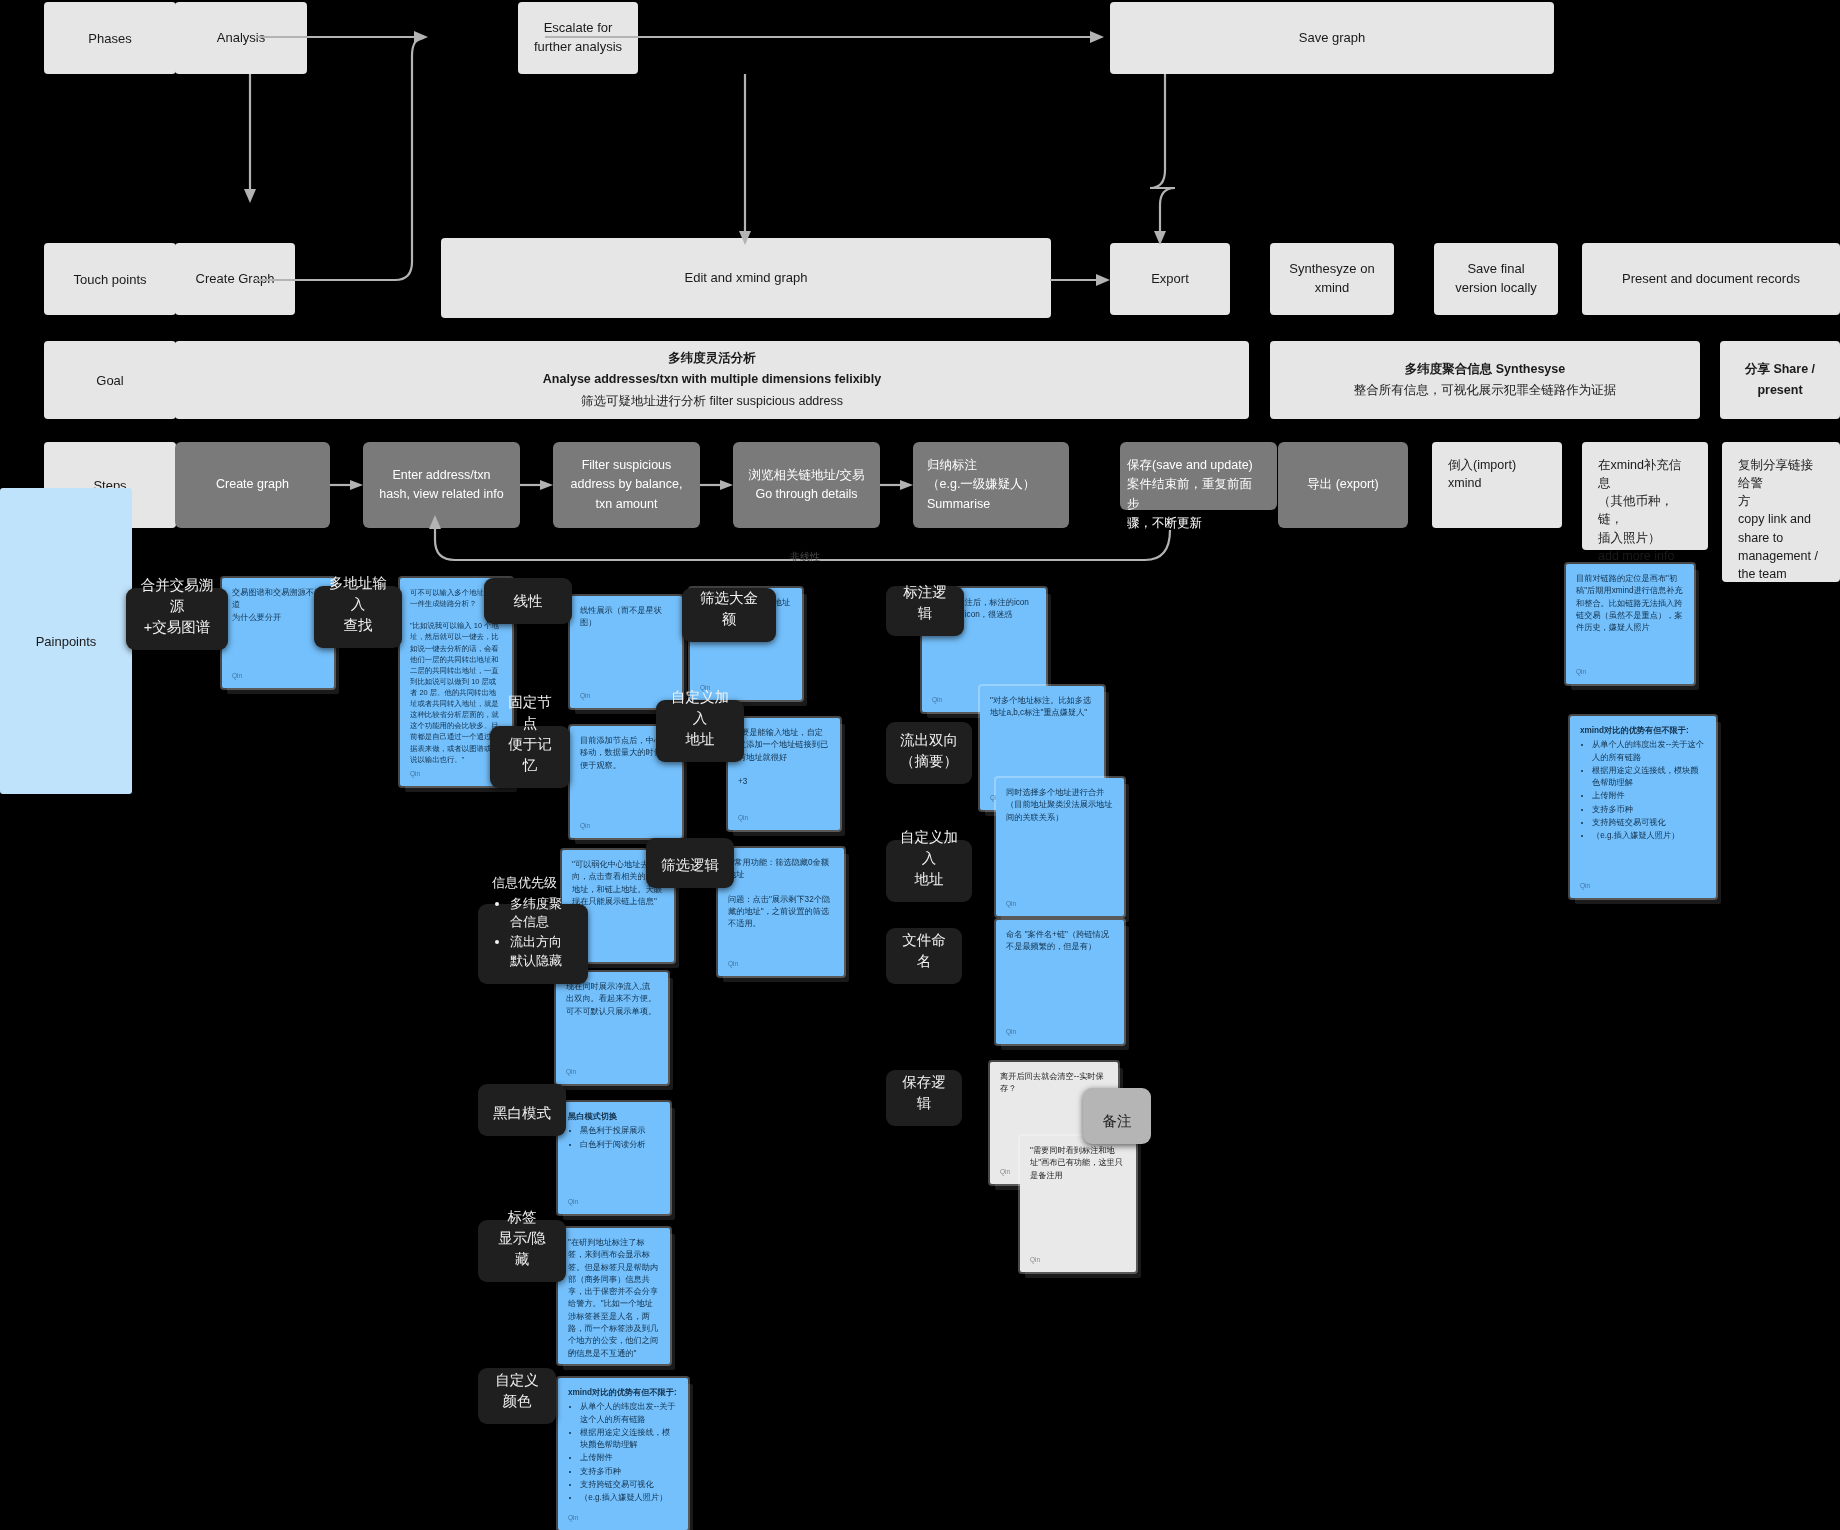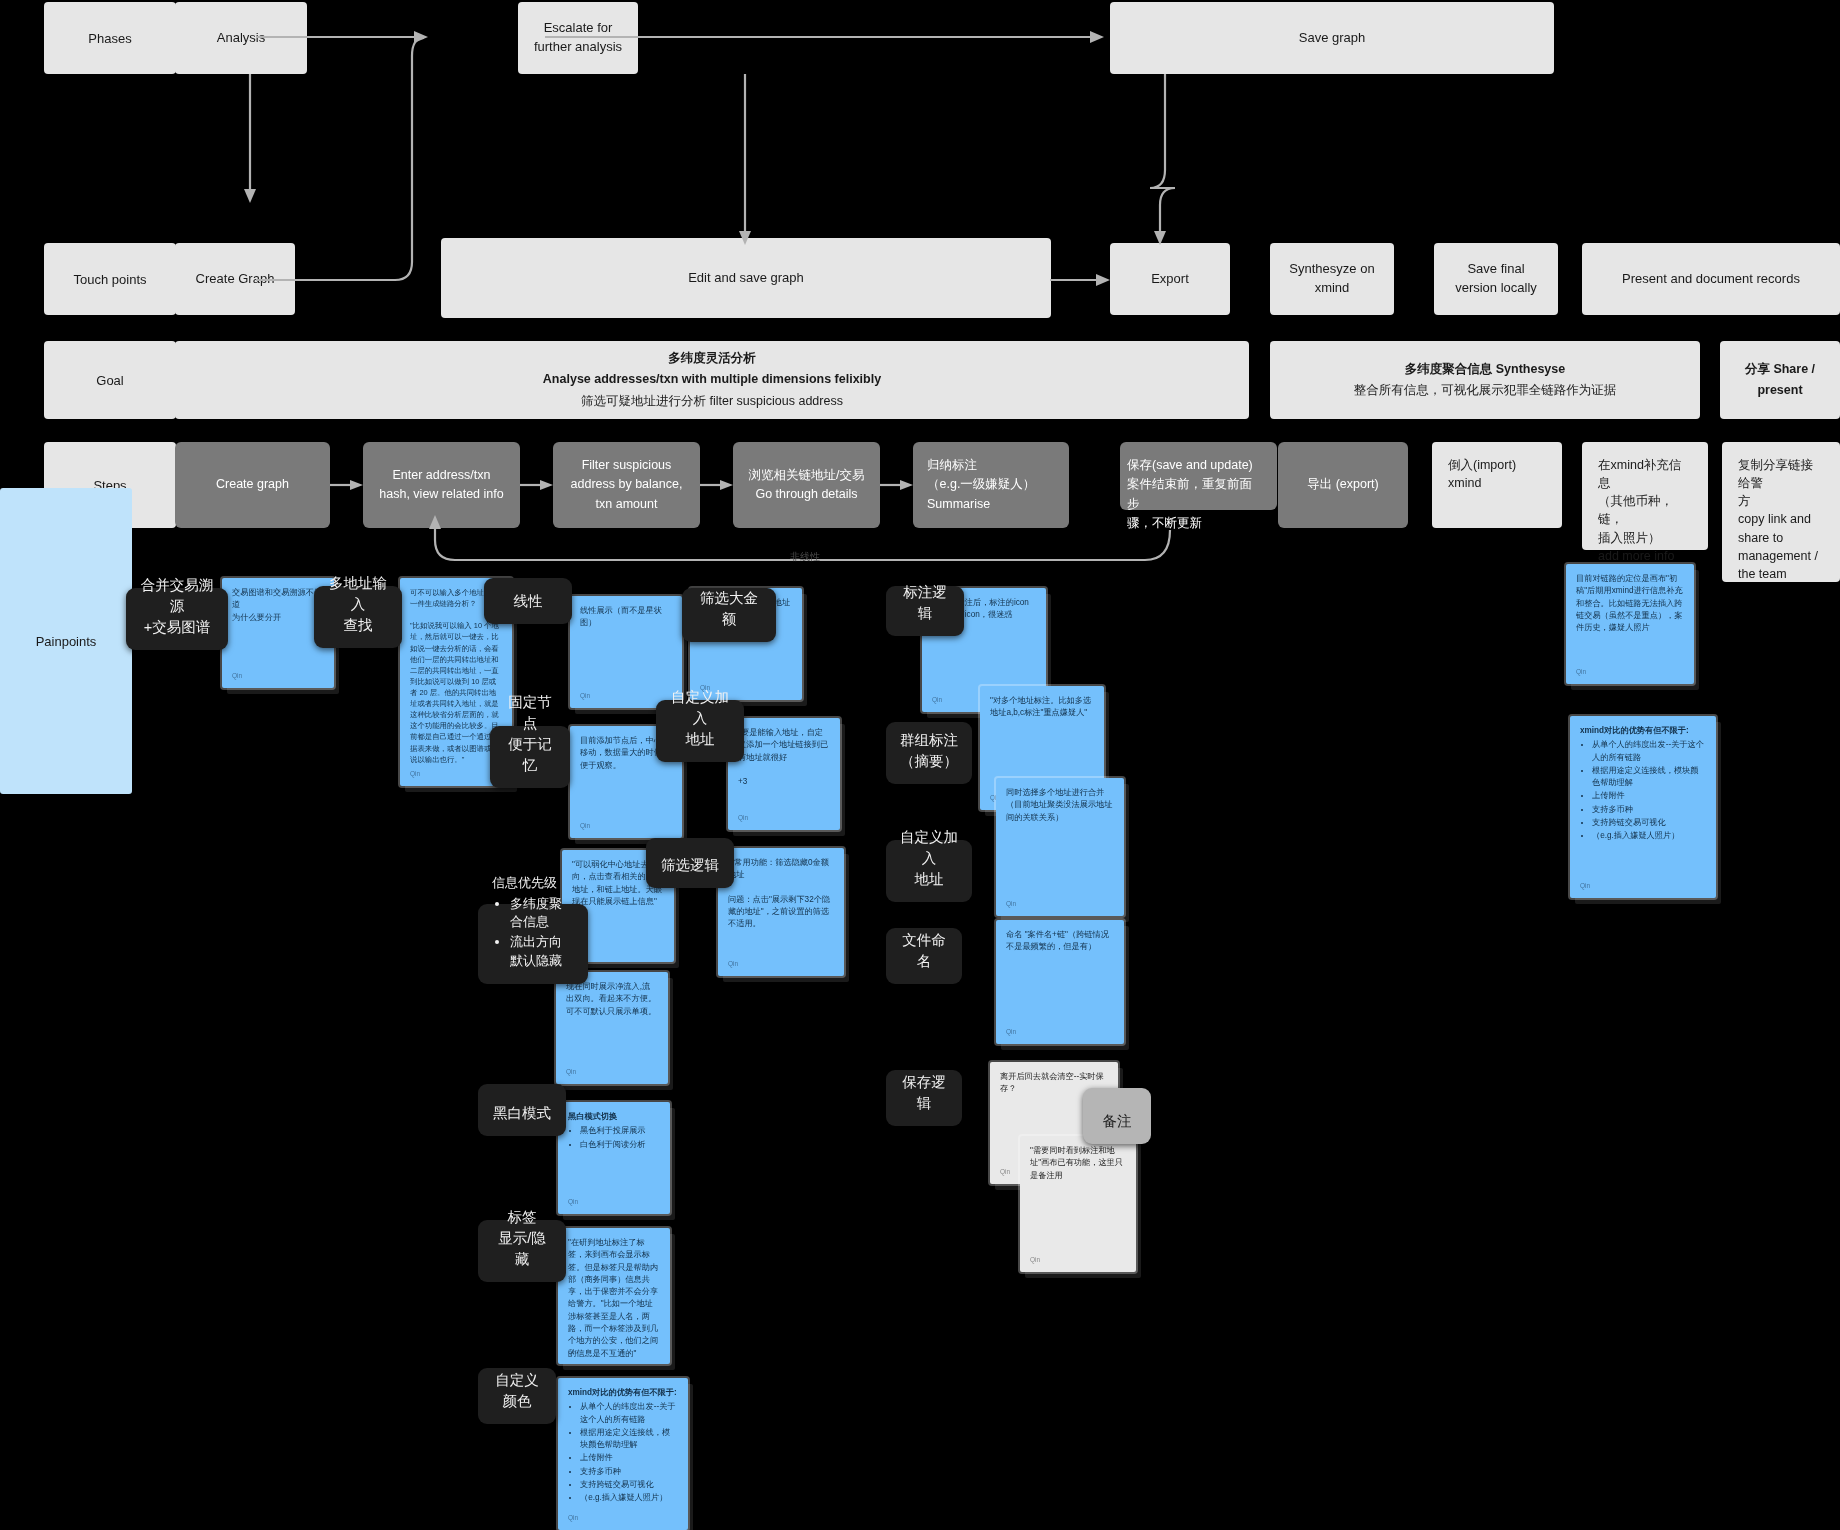--- a/index.html
+++ b/index.html
@@ -231,21 +231,21 @@
 further analysis</span>
   </div>
   <div class="card" style="left:1110px;top:2px;width:444px;height:72px;white-space:pre-line;">
     <span>Save graph</span>
   </div>
 
   <div class="card" style="left:175px;top:243px;width:120px;height:72px;white-space:pre-line;">
     <span>Create Graph</span>
   </div>
   <div class="card" style="left:441px;top:238px;width:610px;height:80px;white-space:pre-line;">
-    <span>Edit and save graph</span>
+    <span>Edit and xmind graph</span>
   </div>
   <div class="card" style="left:1110px;top:243px;width:120px;height:72px;white-space:pre-line;">
     <span>Export</span>
   </div>
   <div class="card" style="left:1270px;top:243px;width:124px;height:72px;white-space:pre-line;">
     <span>Synthesyze on
 xmind</span>
   </div>
   <div class="card" style="left:1434px;top:243px;width:124px;height:72px;white-space:pre-line;">
     <span>Save final
@@ -493,21 +493,21 @@
 显示/隐藏</span>
   </div>
   <div class="chip" style="left:478px;top:1368px;width:78px;height:56px;white-space:pre-line;">
     <span>自定义
 颜色</span>
   </div>
   <div class="chip" style="left:886px;top:586px;width:78px;height:50px;white-space:pre-line;">
     <span>标注逻辑</span>
   </div>
   <div class="chip" style="left:886px;top:722px;width:86px;height:62px;white-space:pre-line;">
-    <span>群组标注
+    <span>流出双向
 （摘要）</span>
   </div>
   <div class="chip" style="left:886px;top:840px;width:86px;height:62px;white-space:pre-line;">
     <span>自定义加入
 地址</span>
   </div>
   <div class="chip" style="left:886px;top:928px;width:76px;height:56px;white-space:pre-line;">
     <span>文件命名</span>
   </div>
   <div class="chip" style="left:886px;top:1070px;width:76px;height:56px;white-space:pre-line;">

